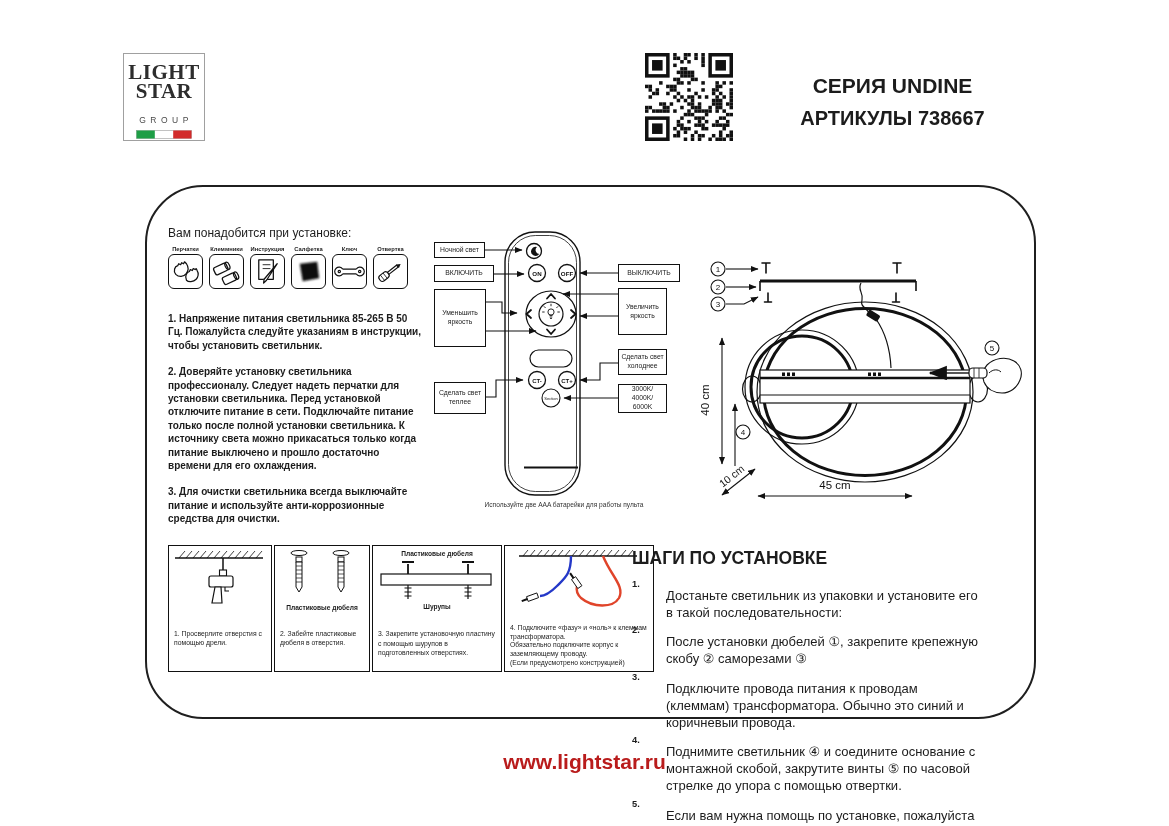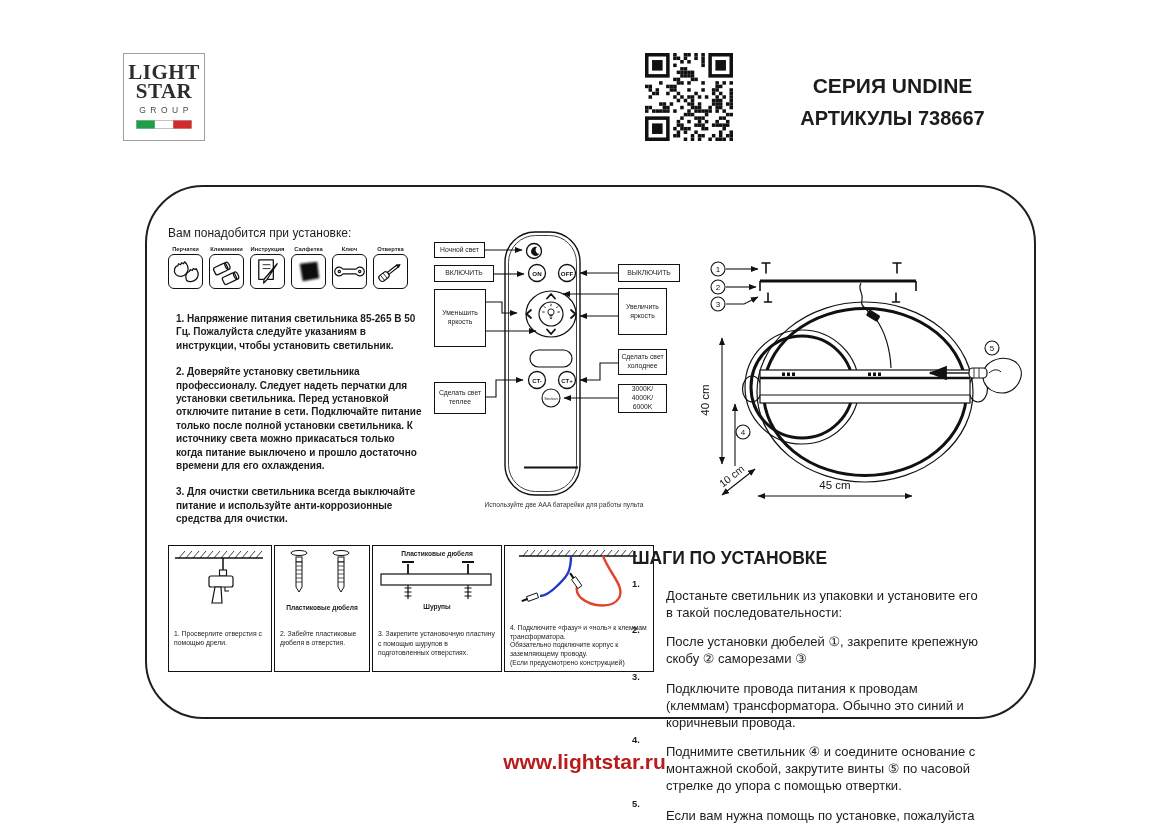--- a/index.html
+++ b/index.html
@@ -6,40 +6,40 @@
   #page{position:relative;width:1169px;height:826px;background:#fff;overflow:hidden;
         font-family:"Liberation Sans",sans-serif;color:#1c1c1c;}
   .abs{position:absolute;}
   svg{display:block;font-family:"Liberation Sans",sans-serif;}
 
   
   .logo-box{left:123px;top:53px;width:82px;height:88px;border:1px solid #a0a0a0;
             text-align:center;box-sizing:border-box;padding-top:9px;}
   .logo-word{font-family:"Liberation Serif",serif;font-weight:bold;font-size:21px;
              line-height:0.92;color:#2d2d2d;letter-spacing:0.5px;}
-  .logo-group{font-size:8.5px;letter-spacing:4.5px;color:#4a4a4a;margin-top:3px;padding-left:4px;}
+  .logo-group{font-size:8.5px;letter-spacing:4.5px;color:#4a4a4a;margin-top:13px;padding-left:4px;}
   .main-title{left:237px;top:72px;width:400px;font-size:23px;font-weight:bold;line-height:1.22;color:#161616;}
   .series-block{left:770px;top:74px;width:245px;text-align:center;}
   .series-line{font-size:21px;font-weight:bold;}
   .article-line{font-size:20px;font-weight:bold;margin-top:9px;}
 
   
   .main-panel{left:145px;top:185px;width:887px;height:530px;border:2px solid #1f1f1f;border-radius:58px;}
 
   
   .prep-heading{left:168px;top:226px;font-size:12px;font-weight:normal;}
   .tool-row{left:167px;top:246px;display:flex;gap:4px;}
   .tool{width:37px;display:flex;flex-direction:column;align-items:center;}
   .tool-label{font-size:5.8px;font-weight:bold;margin-bottom:2px;white-space:nowrap;}
   .tool-box{width:33px;height:33px;border:1.6px solid #111;border-radius:6px;
             display:flex;align-items:center;justify-content:center;background:#fff;}
 
   
   .safety{left:168px;top:312px;width:255px;}
-  .para{font-size:10px;font-weight:bold;line-height:1.34;margin:0 0 13px 8px;}
+  .para{font-size:10px;font-weight:bold;line-height:1.34;margin:0 0 13px 0;}
 
   
   .rlabel{position:absolute;border:1px solid #111;background:#fff;display:flex;align-items:center;
           justify-content:center;text-align:center;font-size:6.8px;line-height:1.3;
           padding:1px 2px;box-sizing:border-box;}
   .remote-caption{left:444px;top:501px;width:240px;text-align:center;font-size:6.6px;color:#333;}
 
   
   .panels{left:168px;top:545px;display:flex;gap:2px;}
   .panel{border:1.6px solid #111;box-sizing:border-box;height:127px;background:#fff;position:relative;}

